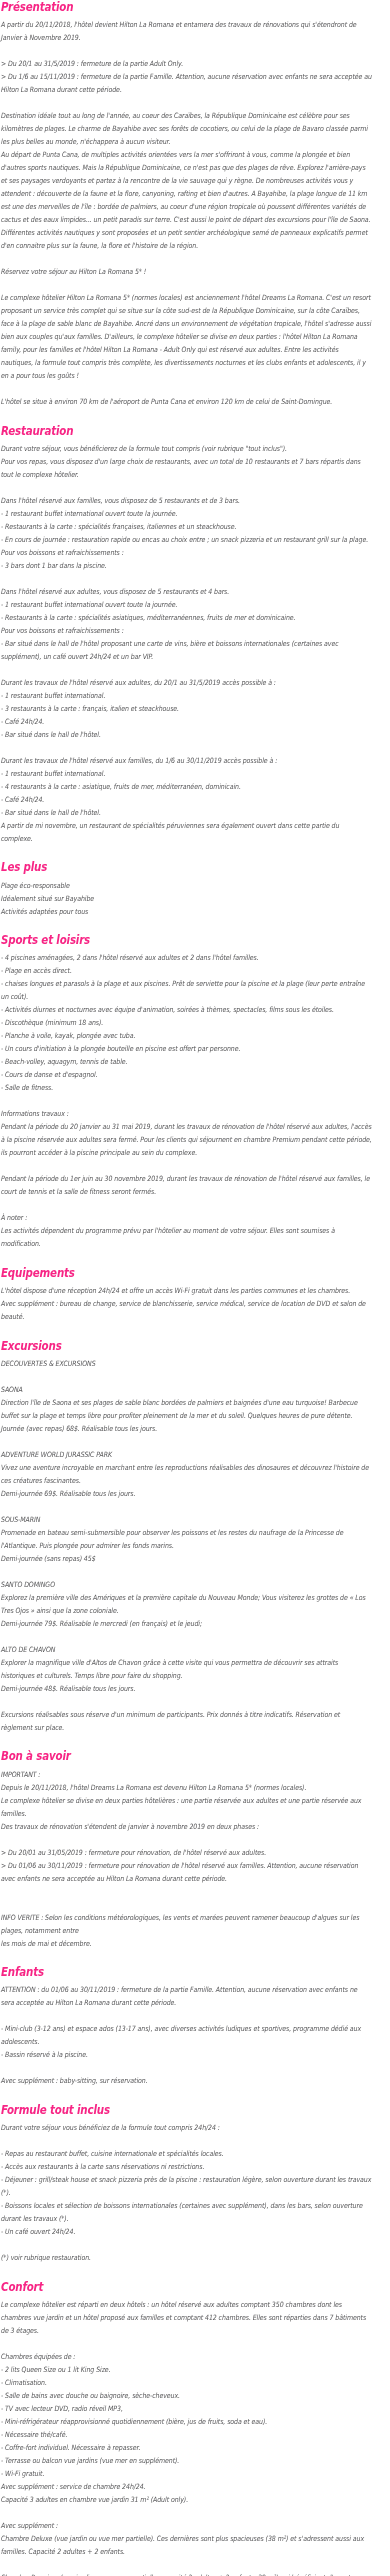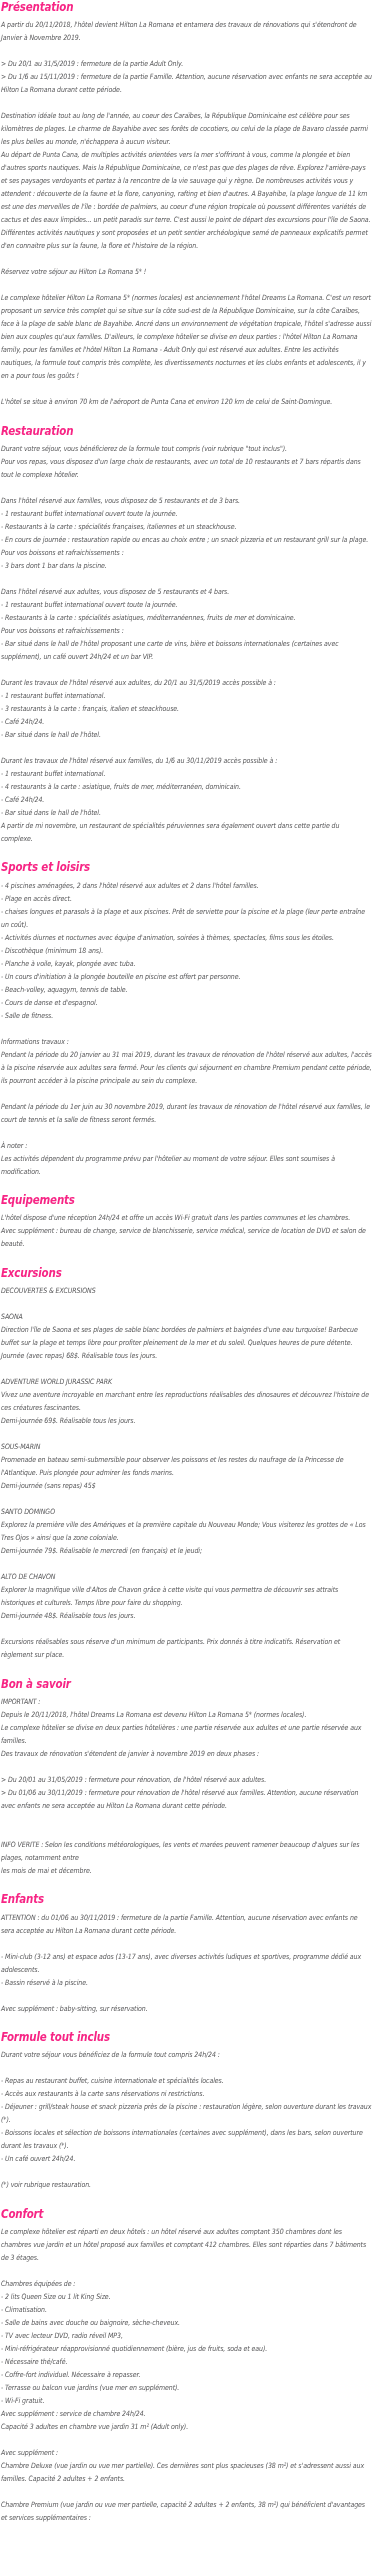--- a/index.html
+++ b/index.html
@@ -98,20 +98,26 @@
         <p class="line">- Bar situé dans le hall de l'hôtel.</p>
         <p class="line blank"></p>
         <p class="line">Durant les travaux de l'hôtel réservé aux familles, du 1/6 au 30/11/2019 accès possible à :</p>
         <p class="line">- 1 restaurant buffet international.</p>
         <p class="line">- 4 restaurants à la carte : asiatique, fruits de mer, méditerranéen, dominicain.</p>
         <p class="line">- Café 24h/24.</p>
         <p class="line">- Bar situé dans le hall de l'hôtel.</p>
         <p class="line">A partir de mi novembre, un restaurant de spécialités péruviennes sera également ouvert dans cette partie du complexe.</p>
       </section>
       <section class="section">
+        <h2 class="section-title" style="color: rgb(247, 37, 133);">Les plus</h2>
+        <p class="line">Plage éco-responsable</p>
+        <p class="line">Idéalement situé sur Bayahibe</p>
+        <p class="line">Activités adaptées pour tous</p>
+      </section>
+      <section class="section">
         <h2 class="section-title" style="color: rgb(247, 37, 133);">Sports et loisirs</h2>
         <p class="line">- 4 piscines aménagées, 2 dans l'hôtel réservé aux adultes et 2 dans l'hôtel familles.</p>
         <p class="line">- Plage en accès direct.</p>
         <p class="line">- chaises longues et parasols à la plage et aux piscines. Prêt de serviette pour la piscine et la plage (leur perte entraîne un coût).</p>
         <p class="line">- Activités diurnes et nocturnes avec équipe d'animation, soirées à thèmes, spectacles, films sous les étoiles.</p>
         <p class="line">- Discothèque (minimum 18 ans).</p>
         <p class="line">- Planche à voile, kayak, plongée avec tuba.</p>
         <p class="line">- Un cours d'initiation à la plongée bouteille en piscine est offert par personne.</p>
         <p class="line">- Beach-volley, aquagym, tennis de table.</p>
         <p class="line">- Cours de danse et d'espagnol.</p>

